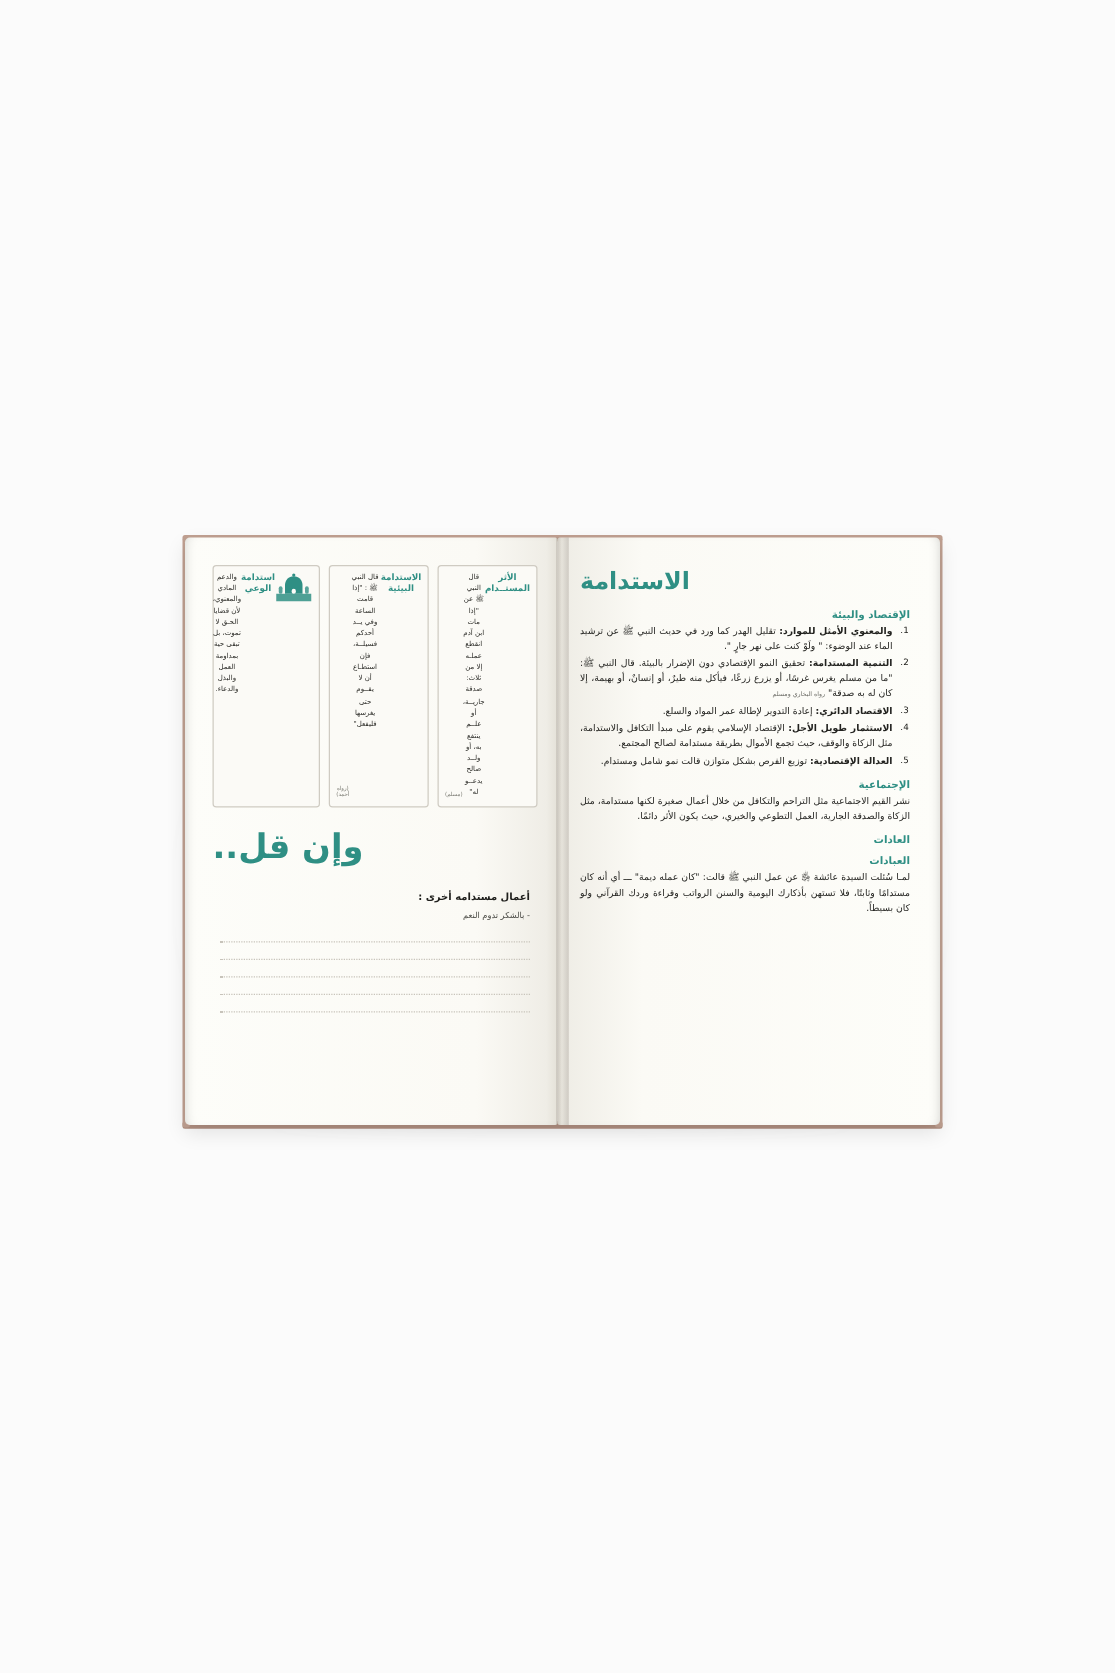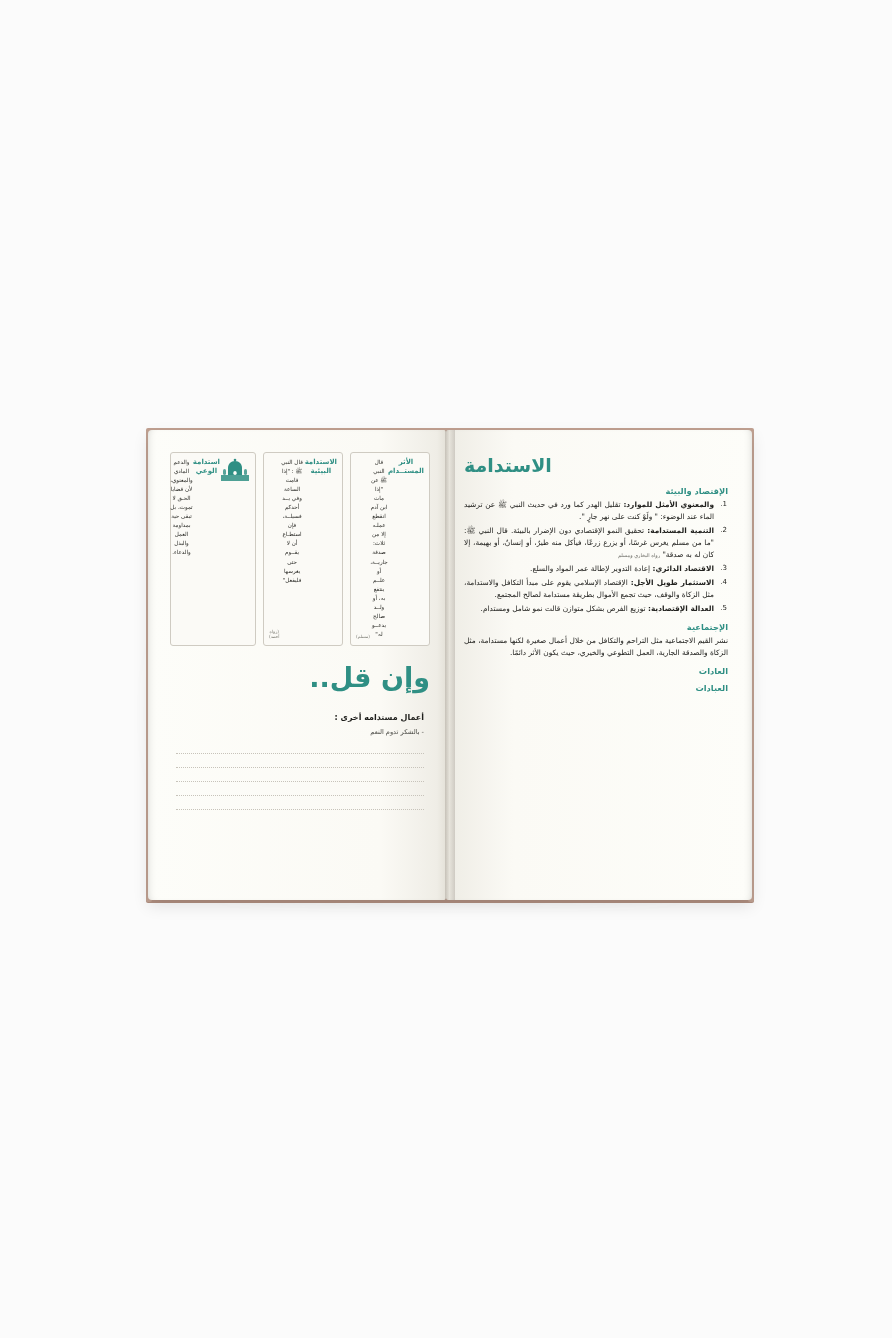--- a/index.html
+++ b/index.html
@@ -182,21 +182,21 @@
   }
   .dome-icon {
     display: block;
     margin: 0 auto 3px auto;
   }
 
   .big-quote {
     color: #2f8f84;
     font-size: 27px;
     font-weight: bold;
-    text-align: right;
+    text-align: left;
     margin: 16px 0 8px 0;
     letter-spacing: 0.5px;
   }
 
   .quote-para {
     font-size: 7.2px;
     line-height: 1.78;
     color: #22221f;
     text-align: center;
     margin: 0 14px 0 14px;
@@ -261,20 +261,21 @@
           <span class="lead" data-bind="right_page.sections.0.items.4.lead">العدالة الإقتصادية:</span><span data-bind="right_page.sections.0.items.4.text"> توزيع الفرص بشكل متوازن قالت نمو شامل ومستدام.</span>
         </li>
       </ol>
 
       <div class="section-head" data-bind="right_page.sections.1.heading">الإجتماعية</div>
       <p class="para" data-bind="right_page.sections.1.paragraphs.0">نشر القيم الاجتماعية مثل التراحم والتكافل من خلال أعمال صغيرة لكنها مستدامة، مثل الزكاة والصدقة الجارية، العمل التطوعي والخيري، حيث يكون الأثر دائمًا.</p>
 
       <div class="section-head" data-bind="right_page.sections.2.heading">العادات</div>
 
       <div class="section-head" data-bind="right_page.sections.3.heading">العبادات</div>
+      <p class="para" data-bind="right_page.sections.3.paragraphs.0">لمـا سُئلت السيدة عائشة ﵂ عن عمل النبي ﷺ قالت: "كان عمله ديمة" ـــ أي أنه كان مستدامًا وثابتًا، فلا تستهن بأذكارك اليومية والسنن الرواتب وقراءة وردك القرآني ولو كان بسيطاً.</p>
 
     </div>
 
     <div class="page page-left">
 
       <div class="cards">
 
         <div class="card">
           <div class="card-title" data-bind="left_page.cards.2.title">الأثر المستــدام</div>
           <div class="card-body" data-bind="left_page.cards.2.body">قال النبي ﷺ عن "إذا مات ابن آدم انقطع عملـه إلا من ثلاث: صدقة جاريــة، أو علــم ينتفع به، أو ولــد صالح يدعــو له"</div>

